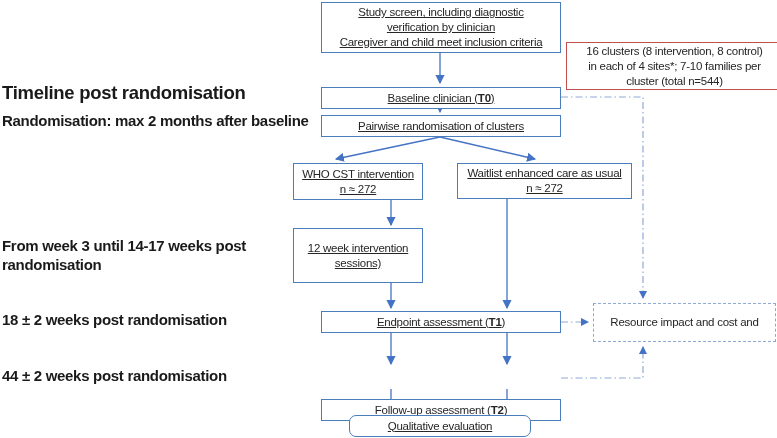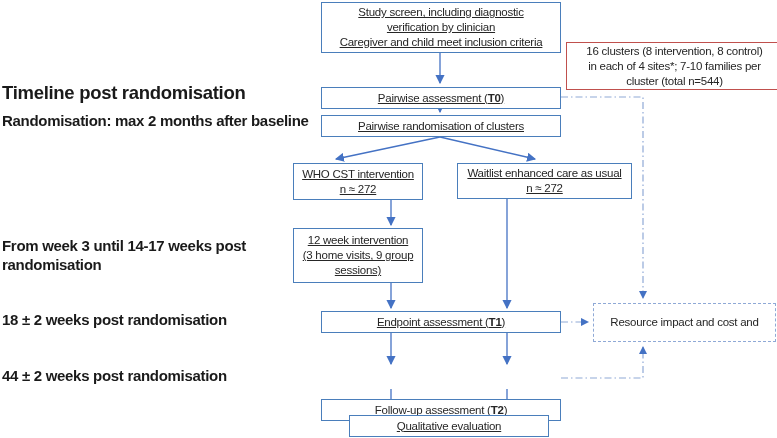--- a/index.html
+++ b/index.html
@@ -98,52 +98,51 @@
   <div class="side-label" style="top:310px;">18 ± 2 weeks post randomisation</div>
   <div class="side-label" style="top:366px;">44 ± 2 weeks post randomisation</div>
 
   <div class="fbox" style="left:321px;top:2px;width:240px;height:51px;">
     <div>Study screen, including diagnostic</div>
     <div>verification by clinician</div>
     <div>Caregiver and child meet inclusion criteria</div>
   </div>
 
   <div class="fbox" style="left:321px;top:87px;width:240px;height:22px;">
-    <div><span>Pairwise assessment (</span><b>T0</b><span>)</span></div>
+    <div><span>Baseline clinician (</span><b>T0</b><span>)</span></div>
   </div>
 
   <div class="fbox" style="left:321px;top:115px;width:240px;height:22px;">
     <div>Pairwise randomisation of clusters</div>
   </div>
 
   <div class="fbox" style="left:293px;top:163px;width:130px;height:37px;">
     <div>WHO CST intervention</div>
     <div>n ≈ 272</div>
   </div>
 
   <div class="fbox" style="left:457px;top:163px;width:175px;height:36px;">
     <div>Waitlist enhanced care as usual</div>
     <div>n ≈ 272</div>
   </div>
 
   <div class="fbox" style="left:293px;top:228px;width:130px;height:55px;">
     <div>12 week intervention</div>
-    <div>(3 home visits, 9 group</div>
     <div>sessions)</div>
   </div>
 
   <div class="fbox" style="left:321px;top:311px;width:240px;height:22px;">
     <div><span>Endpoint assessment (</span><b>T1</b><span>)</span></div>
   </div>
 
   <div class="fbox" style="left:321px;top:367px;width:240px;height:22px;margin-top:32px;">
     <div><span>Follow-up assessment (</span><b>T2</b><span>)</span></div>
   </div>
 
-  <div class="fbox" style="left:349px;top:415px;width:200px;height:22px;">
+  <div class="fbox" style="left:349px;top:415px;width:182px;height:22px;border-radius:7px;">
     <div>Qualitative evaluation</div>
   </div>
 
   <div class="redbox" style="left:566px;top:42px;width:217px;height:48px;justify-content:center;">
     <div>16 clusters (8 intervention, 8 control)</div>
     <div>in each of 4 sites*; 7-10 families per</div>
     <div>cluster (total n=544)</div>
   </div>
 
   <div class="dashbox" style="left:593px;top:303px;width:183px;height:39px;">

